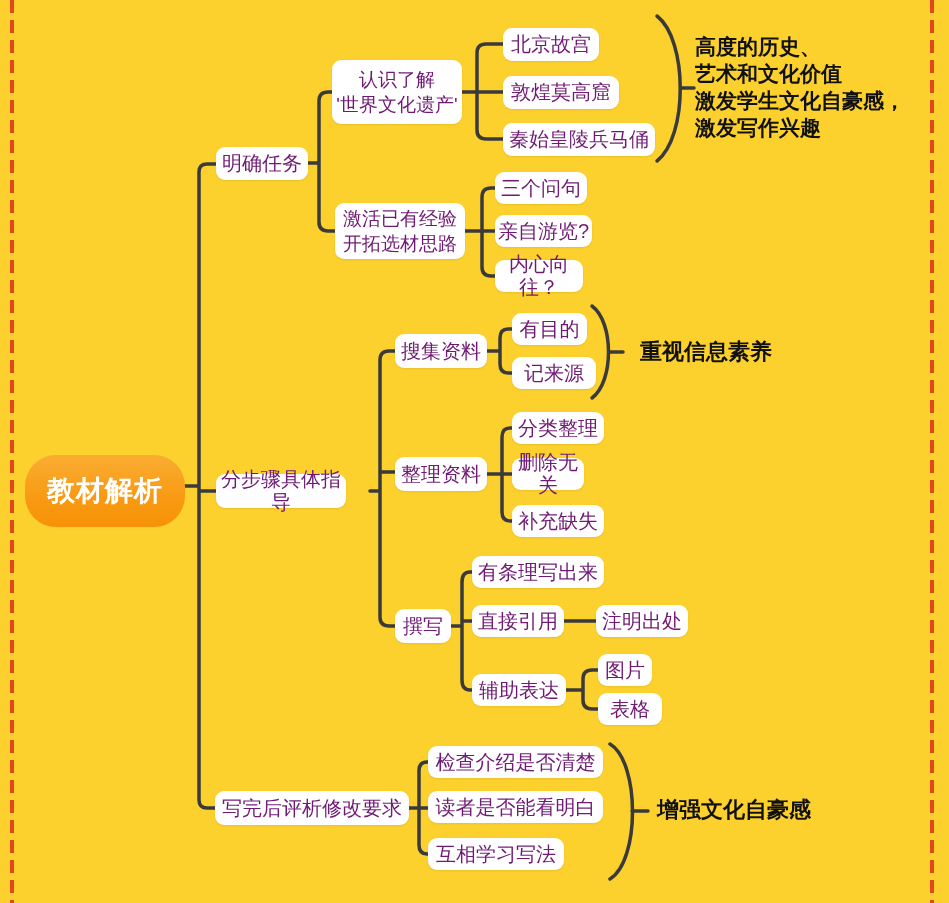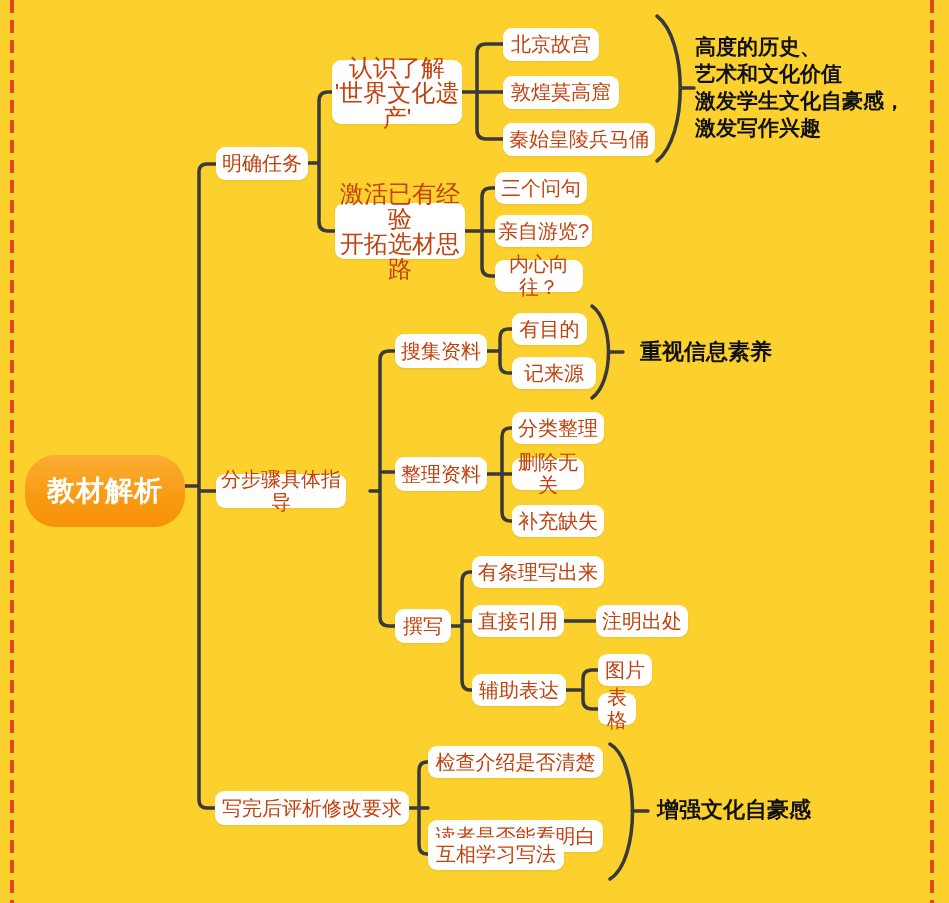--- a/index.html
+++ b/index.html
@@ -13,26 +13,26 @@
   .dash-line{
     position:absolute;top:0;bottom:0;width:4px;
     background:repeating-linear-gradient(180deg,#E2481B 0 13px,rgba(0,0,0,0) 13px 20px);
   }
   #connector-svg{position:absolute;left:0;top:0;}
   #connector-svg path{stroke:#3A3A3A;stroke-width:3.5;fill:none;stroke-linecap:round;stroke-linejoin:round;}
   .node{
     position:absolute;
     display:flex;align-items:center;justify-content:center;
     background:#FFFFFF;border-radius:9px;
-    color:#c2410c;font-size:20px;line-height:23px;
+    color:#701a75;font-size:20px;line-height:23px;
     text-align:center;white-space:pre-line;
     box-shadow:0 1px 2px rgba(90,70,0,.12);
     box-sizing:border-box;
   }
-  .node.two{font-size:24px;line-height:25px;}
+  .node.two{font-size:19px;line-height:25px;}
   .root-node{
     position:absolute;left:25px;top:455px;width:160px;height:72px;
     display:flex;align-items:center;justify-content:center;
     background:linear-gradient(180deg,#FAAD33 0%,#F89A12 60%,#F79207 100%);
     border-radius:31px;
     color:#FFFFFF;font-size:28px;font-weight:bold;letter-spacing:1px;
   }
   .annotation{
     position:absolute;
     color:#111111;font-weight:bold;
@@ -89,24 +89,24 @@
   <div class="node" style="left:395px;top:457px;width:92px;height:34px">整理资料</div>
   <div class="node" style="left:512px;top:412px;width:92px;height:32px">分类整理</div>
   <div class="node" style="left:512px;top:458px;width:72px;height:32px">删除无关</div>
   <div class="node" style="left:512px;top:505px;width:92px;height:32px">补充缺失</div>
   <div class="node" style="left:395px;top:609px;width:56px;height:34px">撰写</div>
   <div class="node" style="left:472px;top:556px;width:132px;height:32px">有条理写出来</div>
   <div class="node" style="left:472px;top:605px;width:92px;height:32px">直接引用</div>
   <div class="node" style="left:596px;top:605px;width:92px;height:32px">注明出处</div>
   <div class="node" style="left:472px;top:674px;width:94px;height:32px">辅助表达</div>
   <div class="node" style="left:598px;top:654px;width:54px;height:32px">图片</div>
-  <div class="node" style="left:598px;top:693px;width:38px;height:32px">表格</div>
+  <div class="node" style="left:598px;top:693px;width:64px;height:32px">表格</div>
 
   <div class="node" style="left:428px;top:746px;width:175px;height:32px">检查介绍是否清楚</div>
-  <div class="node" style="left:428px;top:820px;width:175px;height:32px">读者是否能看明白</div>
+  <div class="node" style="left:428px;top:791px;width:175px;height:32px">读者是否能看明白</div>
   <div class="node" style="left:428px;top:838px;width:136px;height:32px">互相学习写法</div>
 
   <div class="annotation block" style="left:695px;top:33px">高度的历史、
 艺术和文化价值
 激发学生文化自豪感，
 激发写作兴趣</div>
   <div class="annotation inline" style="left:640px;top:340px">重视信息素养</div>
   <div class="annotation inline" style="left:657px;top:798px">增强文化自豪感</div>
 
 </div>

